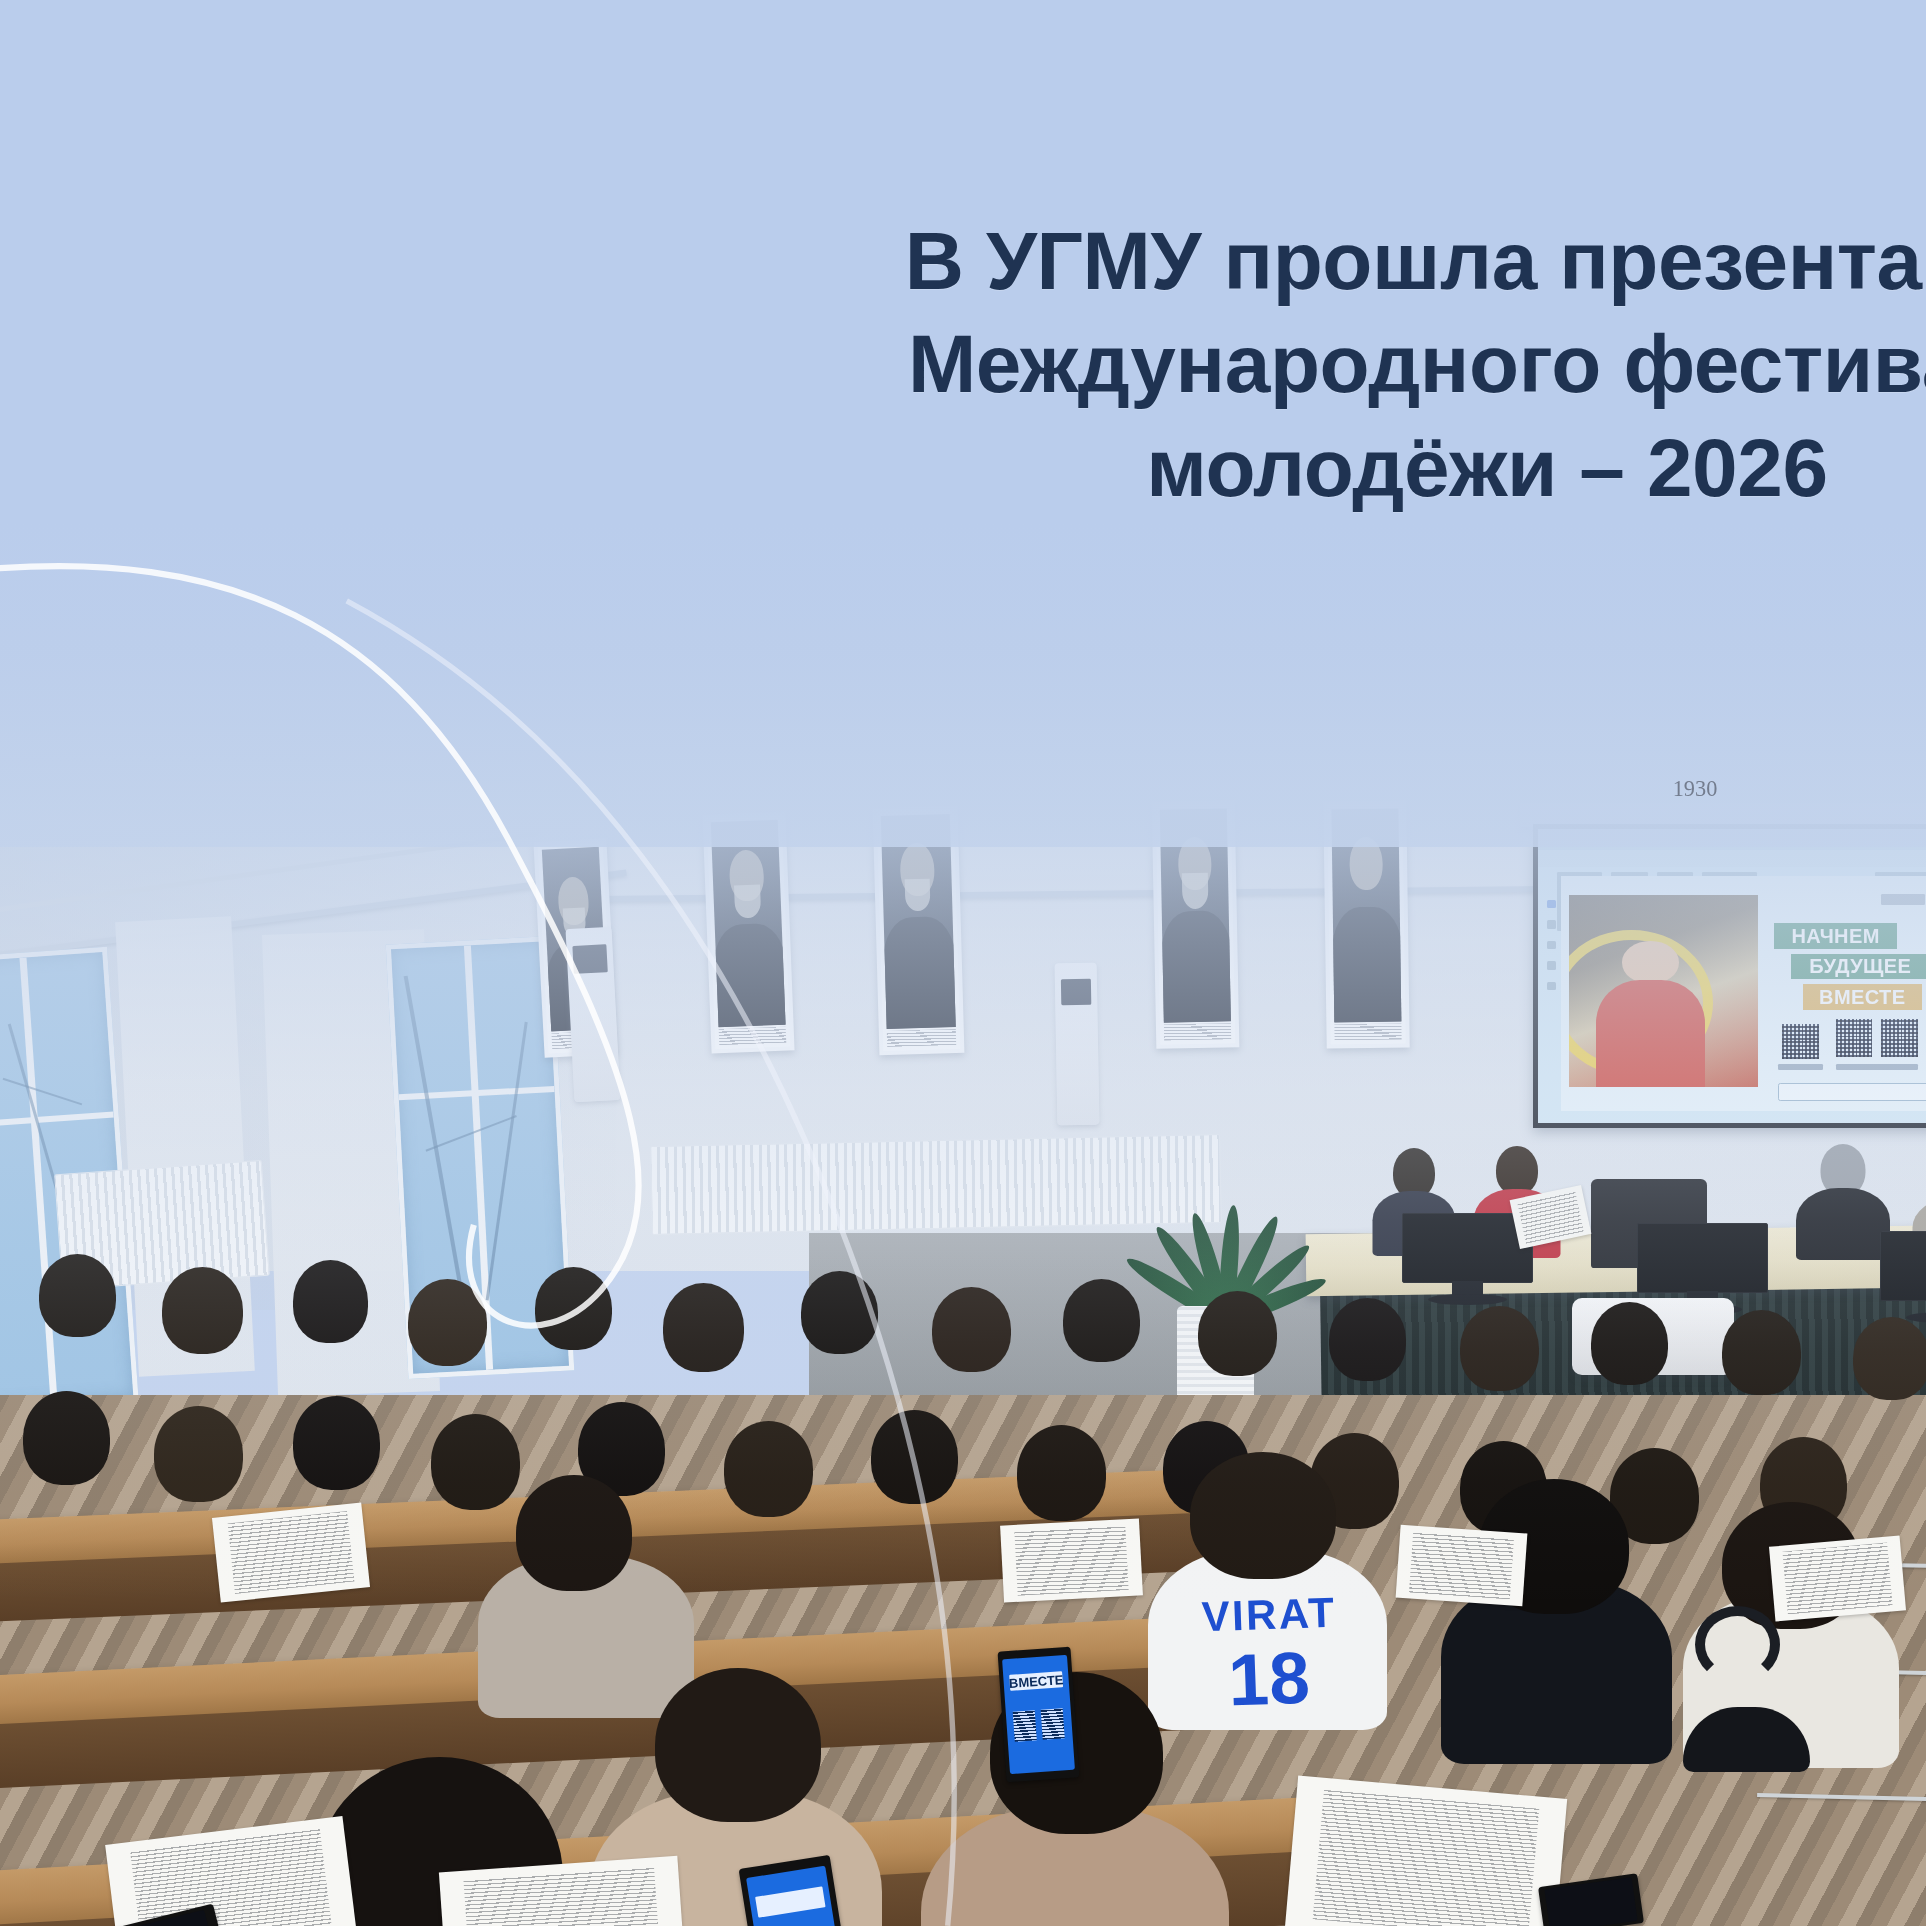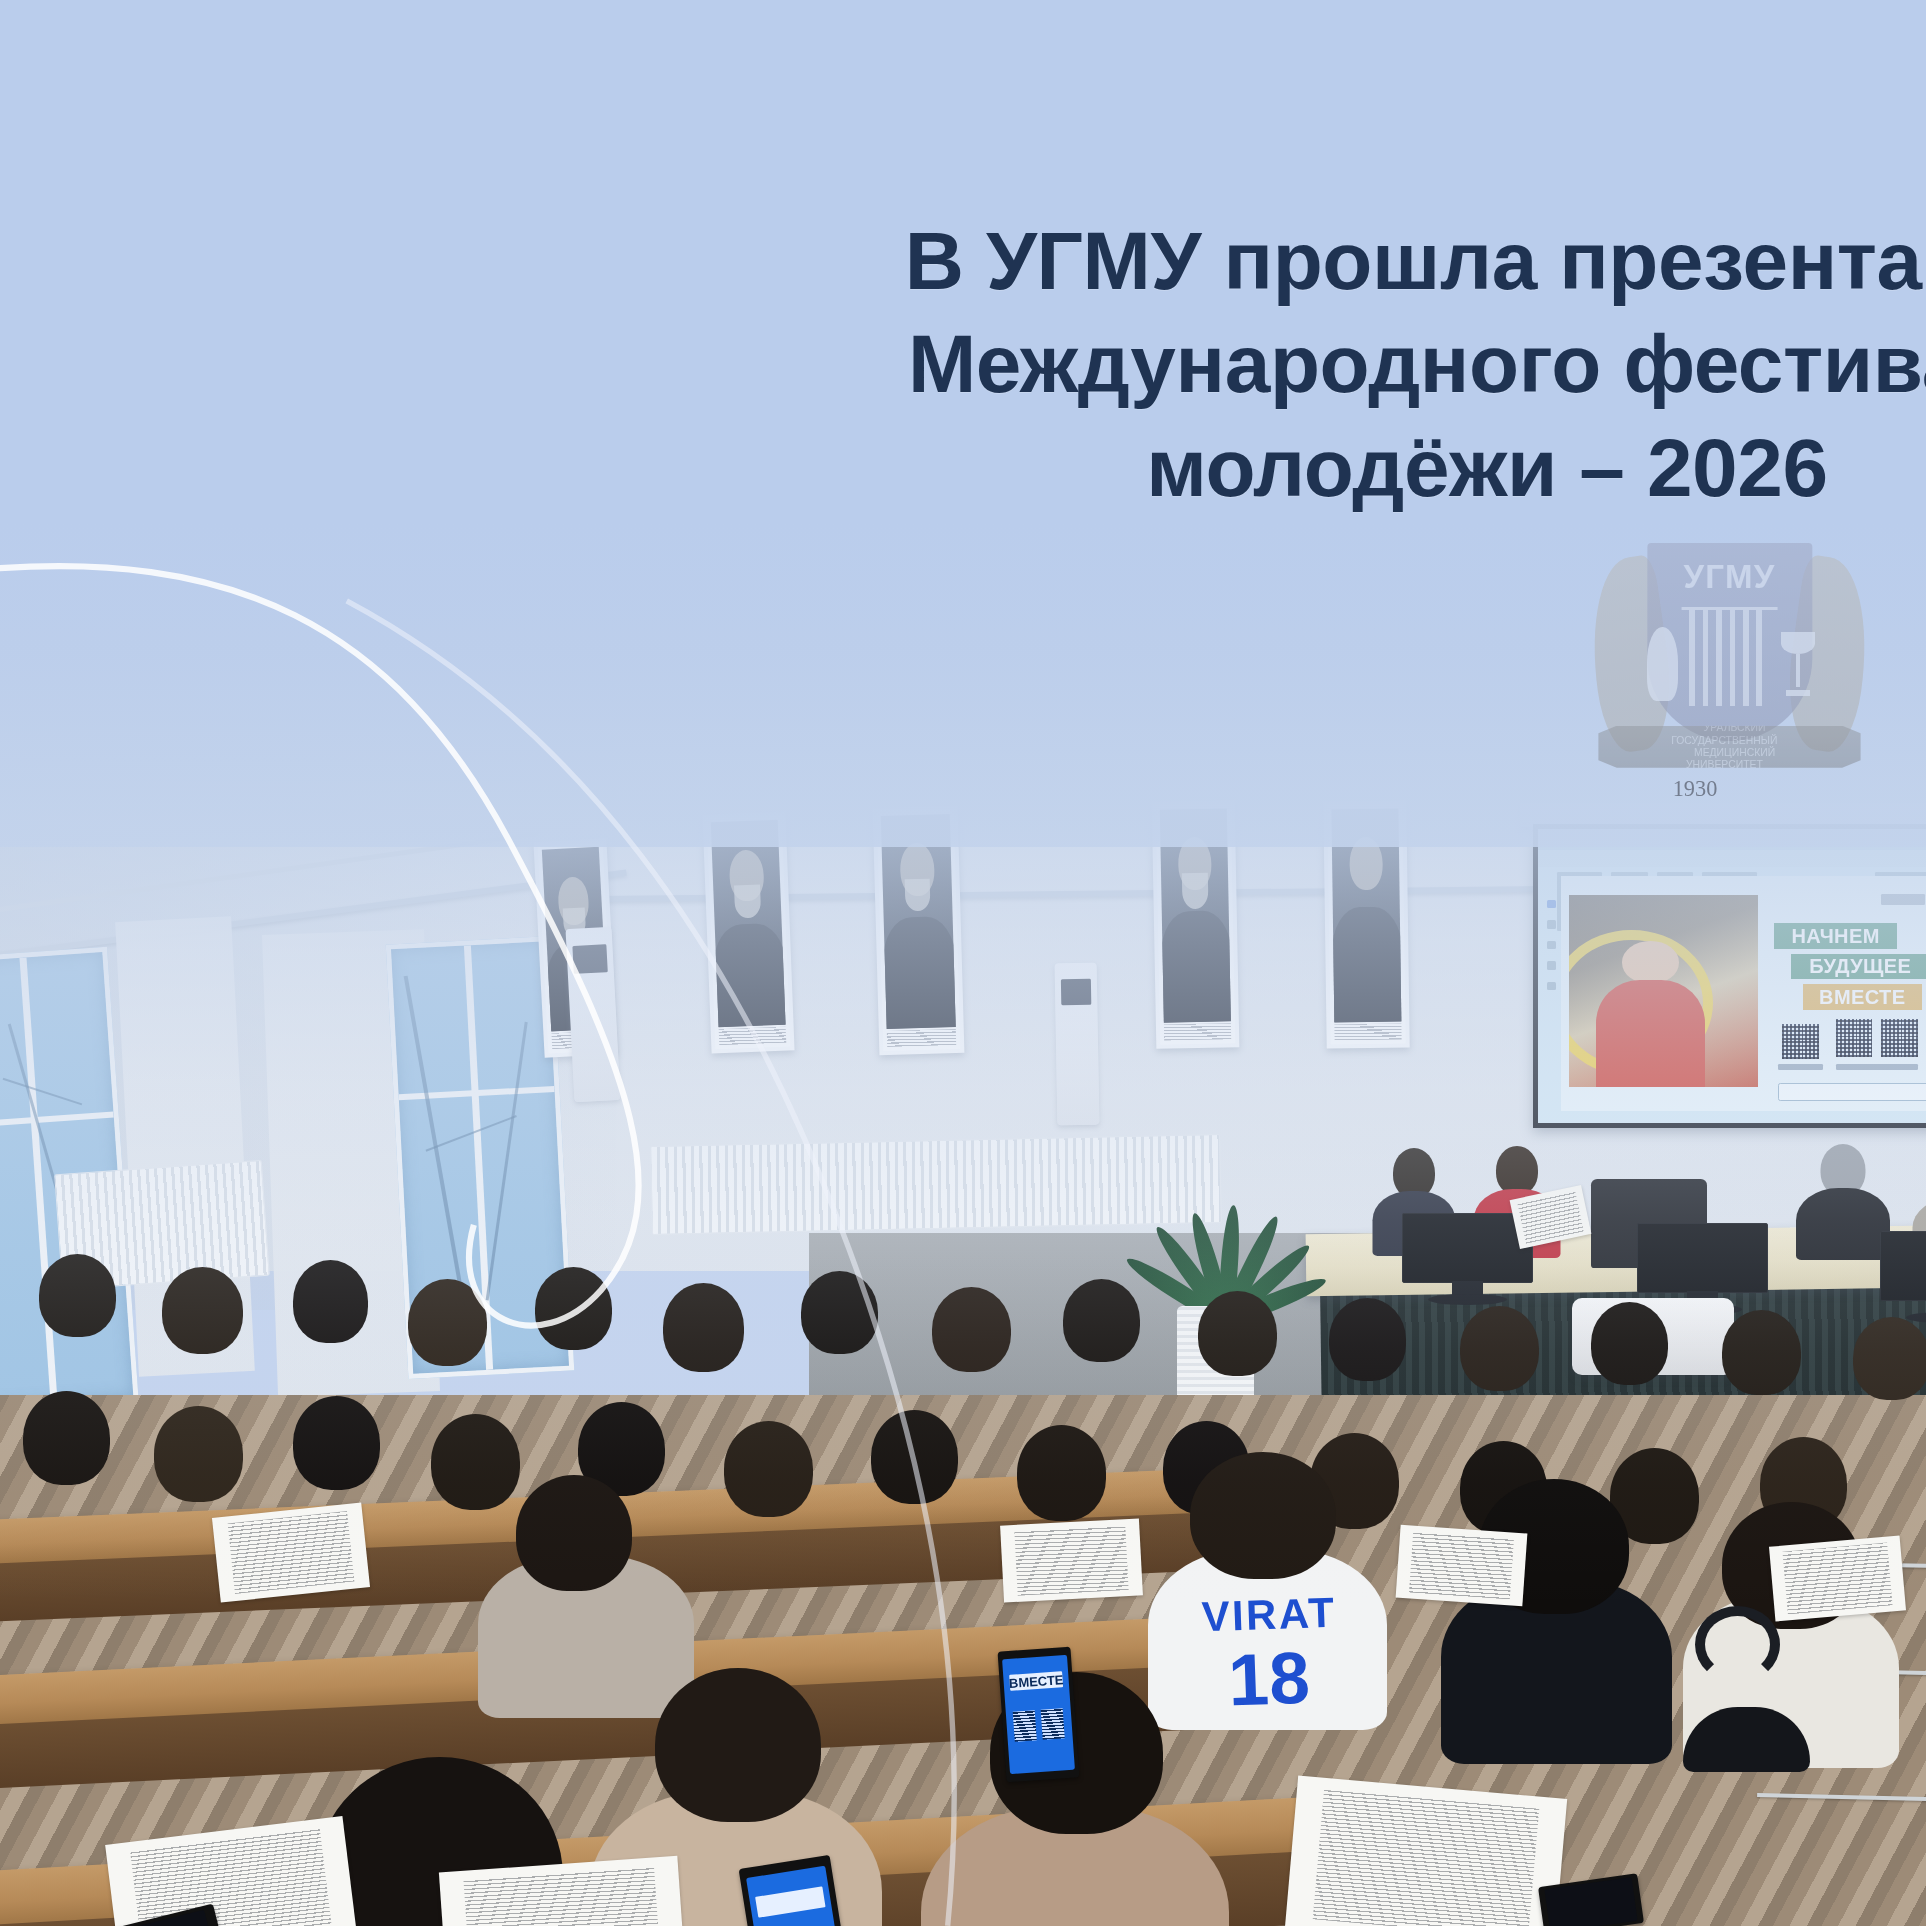--- a/index.html
+++ b/index.html
@@ -618,39 +618,20 @@
   <div class="wash"></div>
 
   <svg class="deco" viewBox="0 0 7720 5660" preserveAspectRatio="none">
     <path d="M -60 1480 C 600 1420 1020 1620 1320 2180 C 1640 2780 1760 3120 1560 3350 C 1400 3530 1160 3430 1230 3180" fill="none" stroke="#ffffff" stroke-width="16" opacity=".85"></path>
     <path d="M 900 1560 C 1500 1880 1900 2450 2180 3180 C 2420 3800 2520 4400 2460 5000" fill="none" stroke="#eef3fb" stroke-width="14" opacity=".55"></path>
     <path d="M 5690 -60 C 6060 180 6500 360 6980 350 C 7420 340 7660 230 7760 60" fill="none" stroke="#4e6074" stroke-width="16" opacity=".9"></path>
     <path d="M 5820 20 C 6260 520 6720 1180 6980 1880 C 7200 2480 7320 3000 7300 3420" fill="none" stroke="#5a6c80" stroke-width="15" opacity=".75"></path>
     <path d="M 7140 1220 C 7340 1700 7520 2260 7600 2760" fill="none" stroke="#ffffff" stroke-width="14" opacity=".6"></path>
   </svg>
 
-  <div class="emblem" style="left:1587px;top:543px;width:285px;height:247px;opacity:.52;">
-    <div class="emb-wreath l"></div>
-    <div class="emb-wreath r"></div>
-    <div class="emb-shield"></div>
-    <div class="emb-abbr">УГМУ</div>
-    <div class="emb-bldg"></div>
-    <div class="emb-bear"></div>
-    <div class="emb-bowl">
-      <div class="cup"></div>
-        <div class="stem"></div>
-        <div class="foot"></div>
-    </div>
-    <div class="emb-ribbon">
-      <span>
-        <span>УРАЛЬСКИЙ ГОСУДАРСТВЕННЫЙ</span><br>
-        <span>МЕДИЦИНСКИЙ УНИВЕРСИТЕТ</span>
-      </span>
-    </div>
-  </div>
   <div class="emb-year" style="position:absolute;left:1695px;top:776px;width:77px;text-align:center;">1930</div>
 
   <h1 class="title">
     <span class="ln">В УГМУ прошла презентация</span>
     <span class="ln">Международного фестиваля</span>
     <span class="ln">молодёжи – 2026</span>
   </h1>
 
 </div>
 

